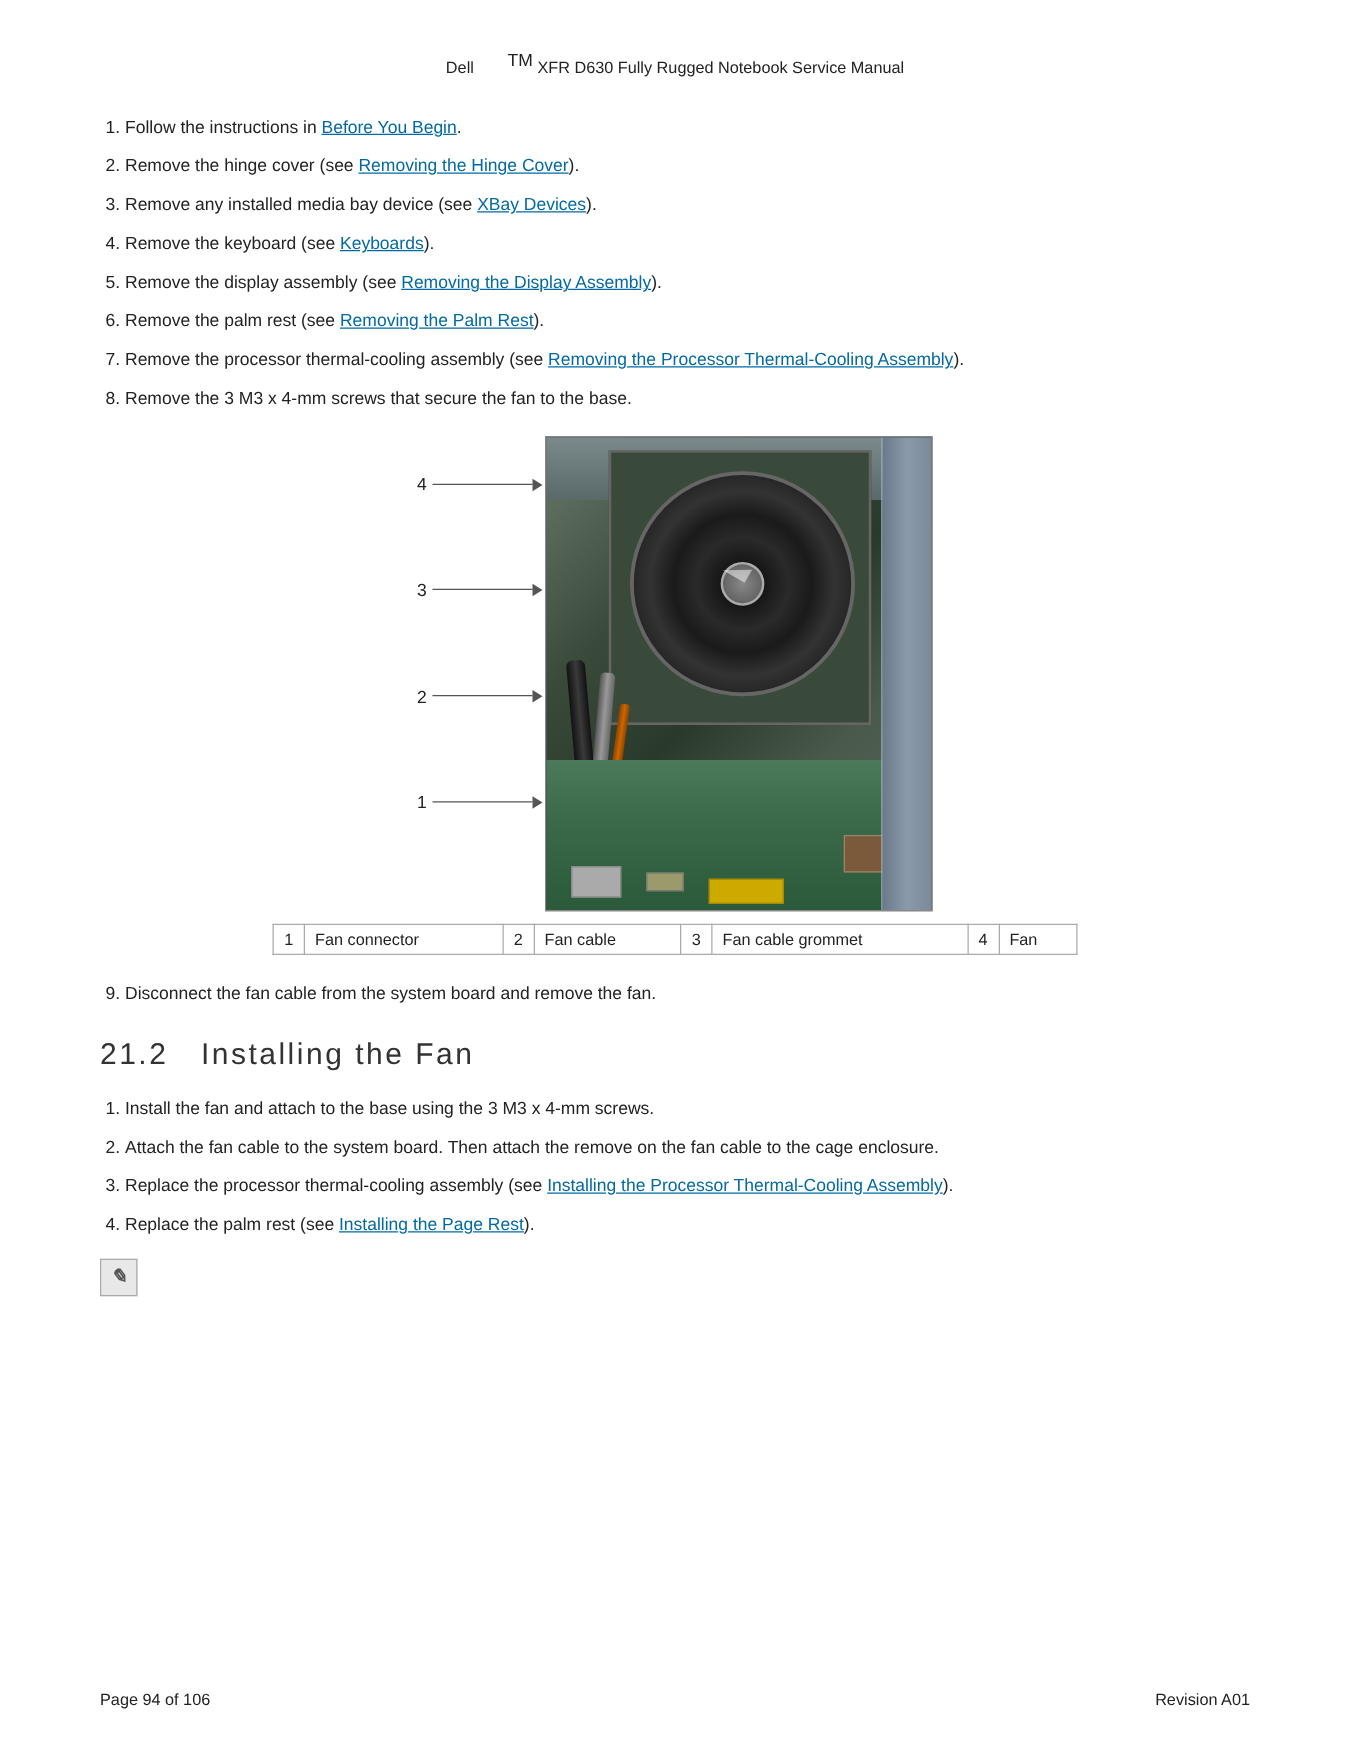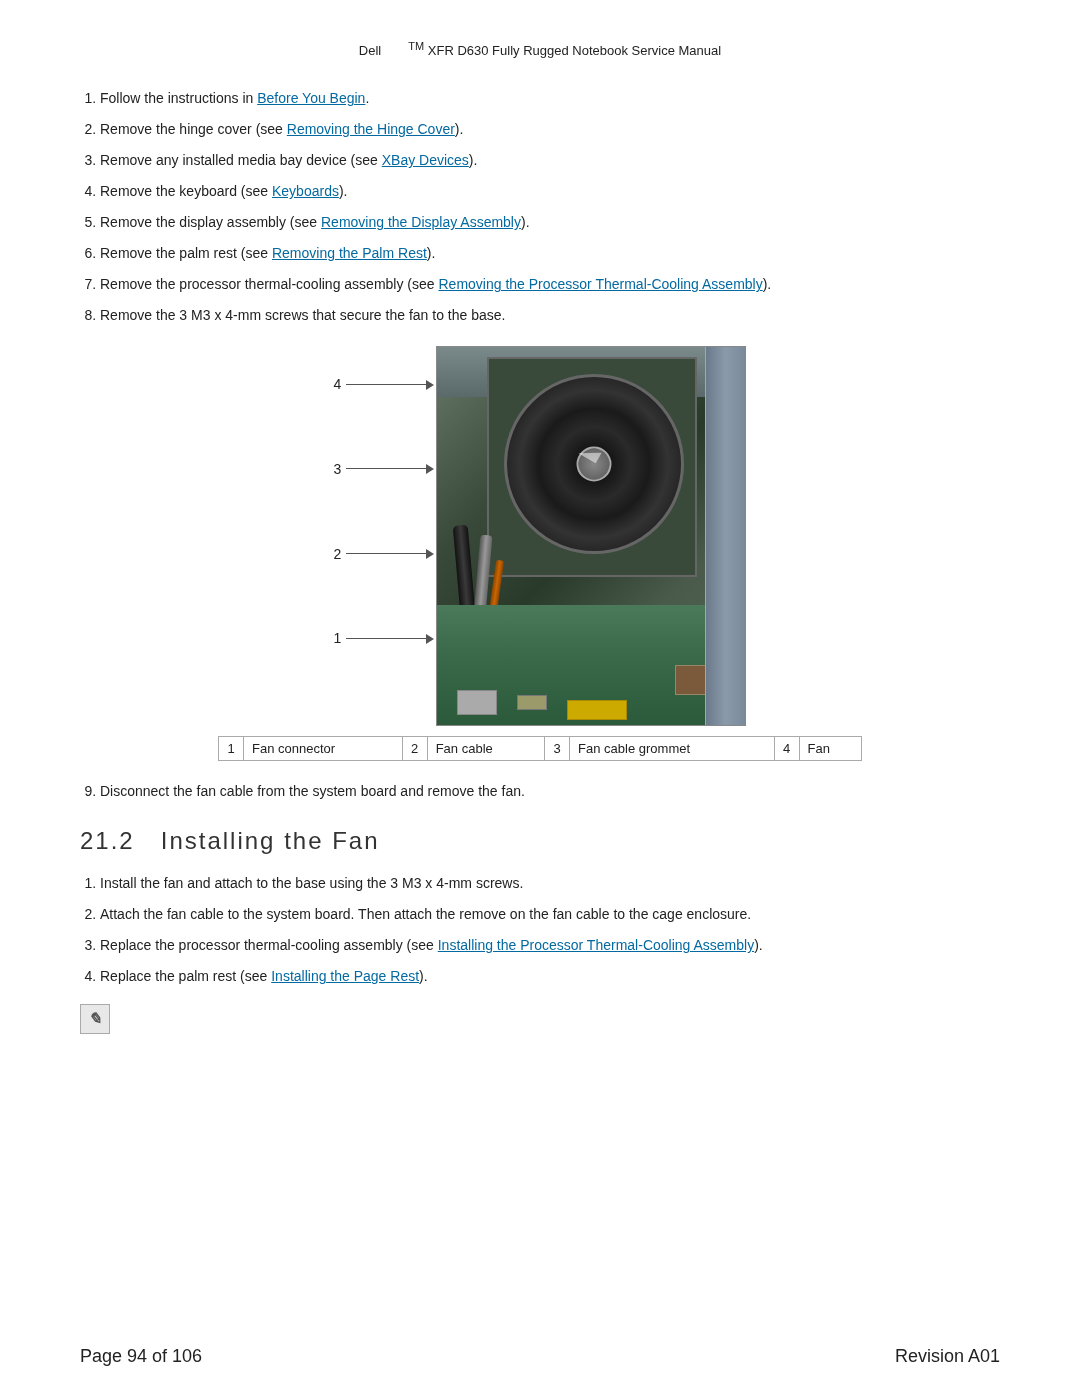--- a/index.html
+++ b/index.html
@@ -13,21 +13,21 @@
       padding: 40px 80px;
       position: relative;
     }
     .page-header {
       text-align: center;
       font-size: 13px;
       margin-bottom: 30px;
       color: #222;
     }
     .page-header sup {
-      font-size: 11px;
+      font-size: 14px;
       vertical-align: super;
       padding-left: 27px;
     }
     ol {
       margin-left: 20px;
       margin-bottom: 10px;
     }
     ol li {
       margin-bottom: 10px;
       line-height: 1.5;
@@ -122,21 +122,21 @@
       color: #555;
       margin-top: 2px;
     }
     .page-footer {
       position: absolute;
       bottom: 30px;
       left: 80px;
       right: 80px;
       display: flex;
       justify-content: space-between;
-      font-size: 18px;
+      font-size: 13px;
       color: #222;
     }
     .step-text {
       line-height: 1.5;
     }
   </style>
 </head>
 <body>
 
 <div class="page-header">

